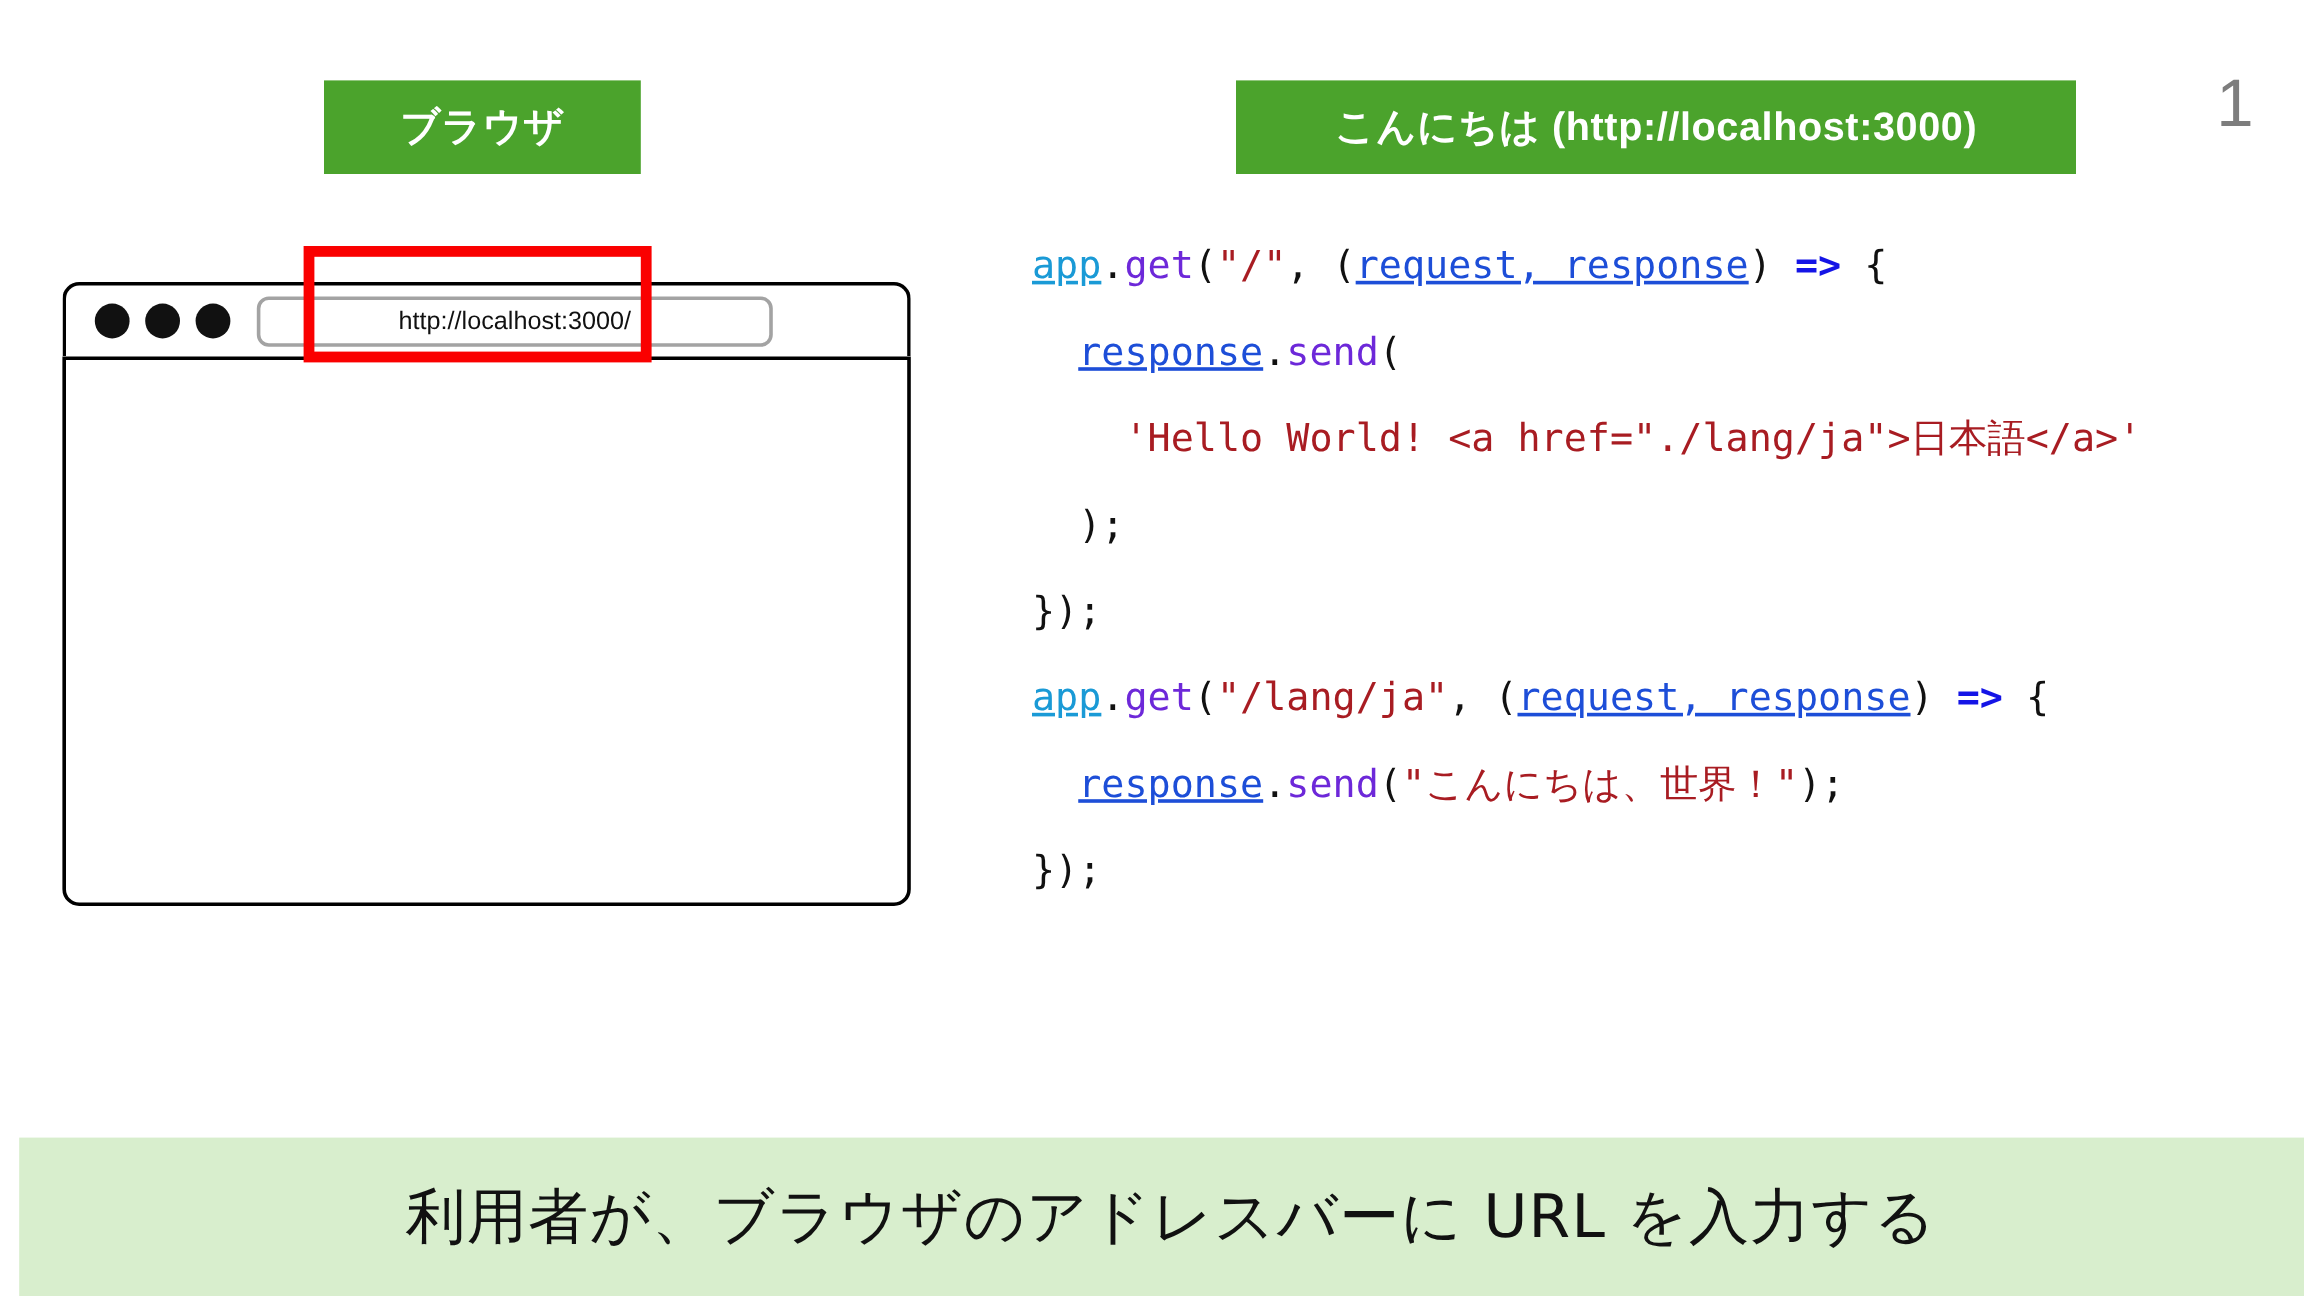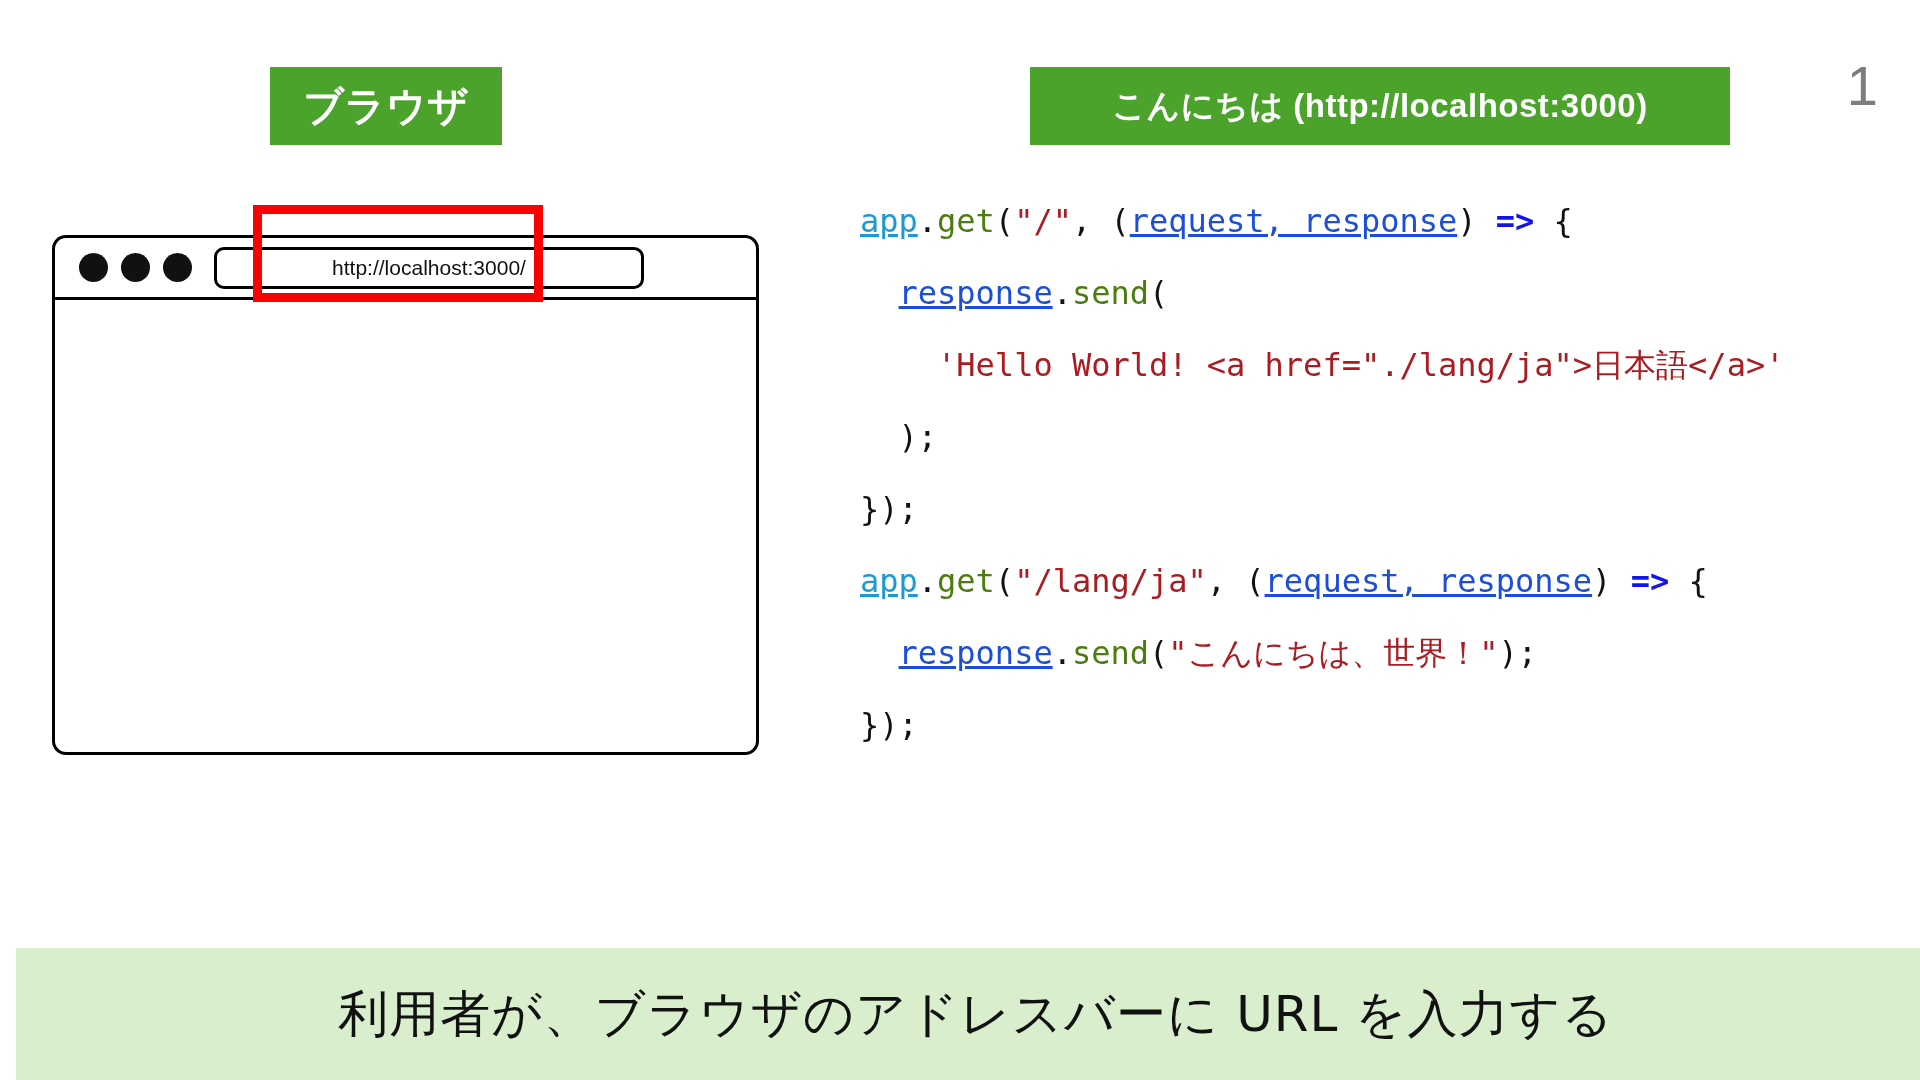--- a/index.html
+++ b/index.html
@@ -22,22 +22,22 @@
   .col-header{
     position:absolute;
     background:#4ba32c;
     color:#ffffff;
     font-weight:bold;
     display:flex; align-items:center; justify-content:center;
     letter-spacing:0.5px;
     white-space:nowrap;
   }
   #browser-header{
-    left:270px; top:67px; width:232px; height:78px;
-    font-size:40px;
+    left:270px; top:67px; width:264px; height:78px;
+    font-size:33px;
   }
   #server-header{
     left:1030px; top:67px; width:700px; height:78px;
     font-size:33px;
   }
 
   
   .browser-window{
     position:absolute;
     left:52px; top:235px;
@@ -48,21 +48,21 @@
     border:3px solid #000; border-bottom:none;
     border-radius:14px 14px 0 0;
     background:#fff;
     display:flex; align-items:center;
   }
   .dots{ display:flex; gap:13px; margin-left:24px; }
   .dot{ width:29px; height:29px; border-radius:50%; background:#111; }
   .url-bar{
     margin-left:22px;
     width:430px; height:42px;
-    border:3px solid #000000; border-radius:10px;
+    border:3px solid #a3a3a3; border-radius:10px;
     background:#fff;
     display:flex; align-items:center; justify-content:center;
     font-size:21px; color:#111;
     font-family:"Liberation Sans","DejaVu Sans",sans-serif;
   }
   .browser-viewport{
     position:absolute; left:0; top:62px; width:707px; height:458px;
     border:3px solid #000; border-top:3px solid #000;
     border-radius:0 0 14px 14px;
     background:#fff;
@@ -81,21 +81,21 @@
     position:absolute;
     left:860px; top:185px;
     font-family:"DejaVu Sans Mono","Liberation Mono",monospace;
     font-size:32px;
     line-height:72px;
     white-space:pre;
     color:#111;
   }
   .code-line{ white-space:pre; }
   .tok-obj   { color:#1a9ad6;text-decoration:underline; }
-  .tok-fn    { color:#4d7c0f; }
+  .tok-fn    { color:#6d28d9; }
   .tok-str   { color:#a81c22; }
   .tok-param { color:#1d4ed8;text-decoration:underline; }
   .tok-arrow { color:#1414e6; font-weight:bold; }
   .tok-punct { color:#111111; }
 
   
   .caption-bar{
     position:absolute; left:16px; bottom:0;
     width:1920px; height:132px;
     background:#d8eecd;

